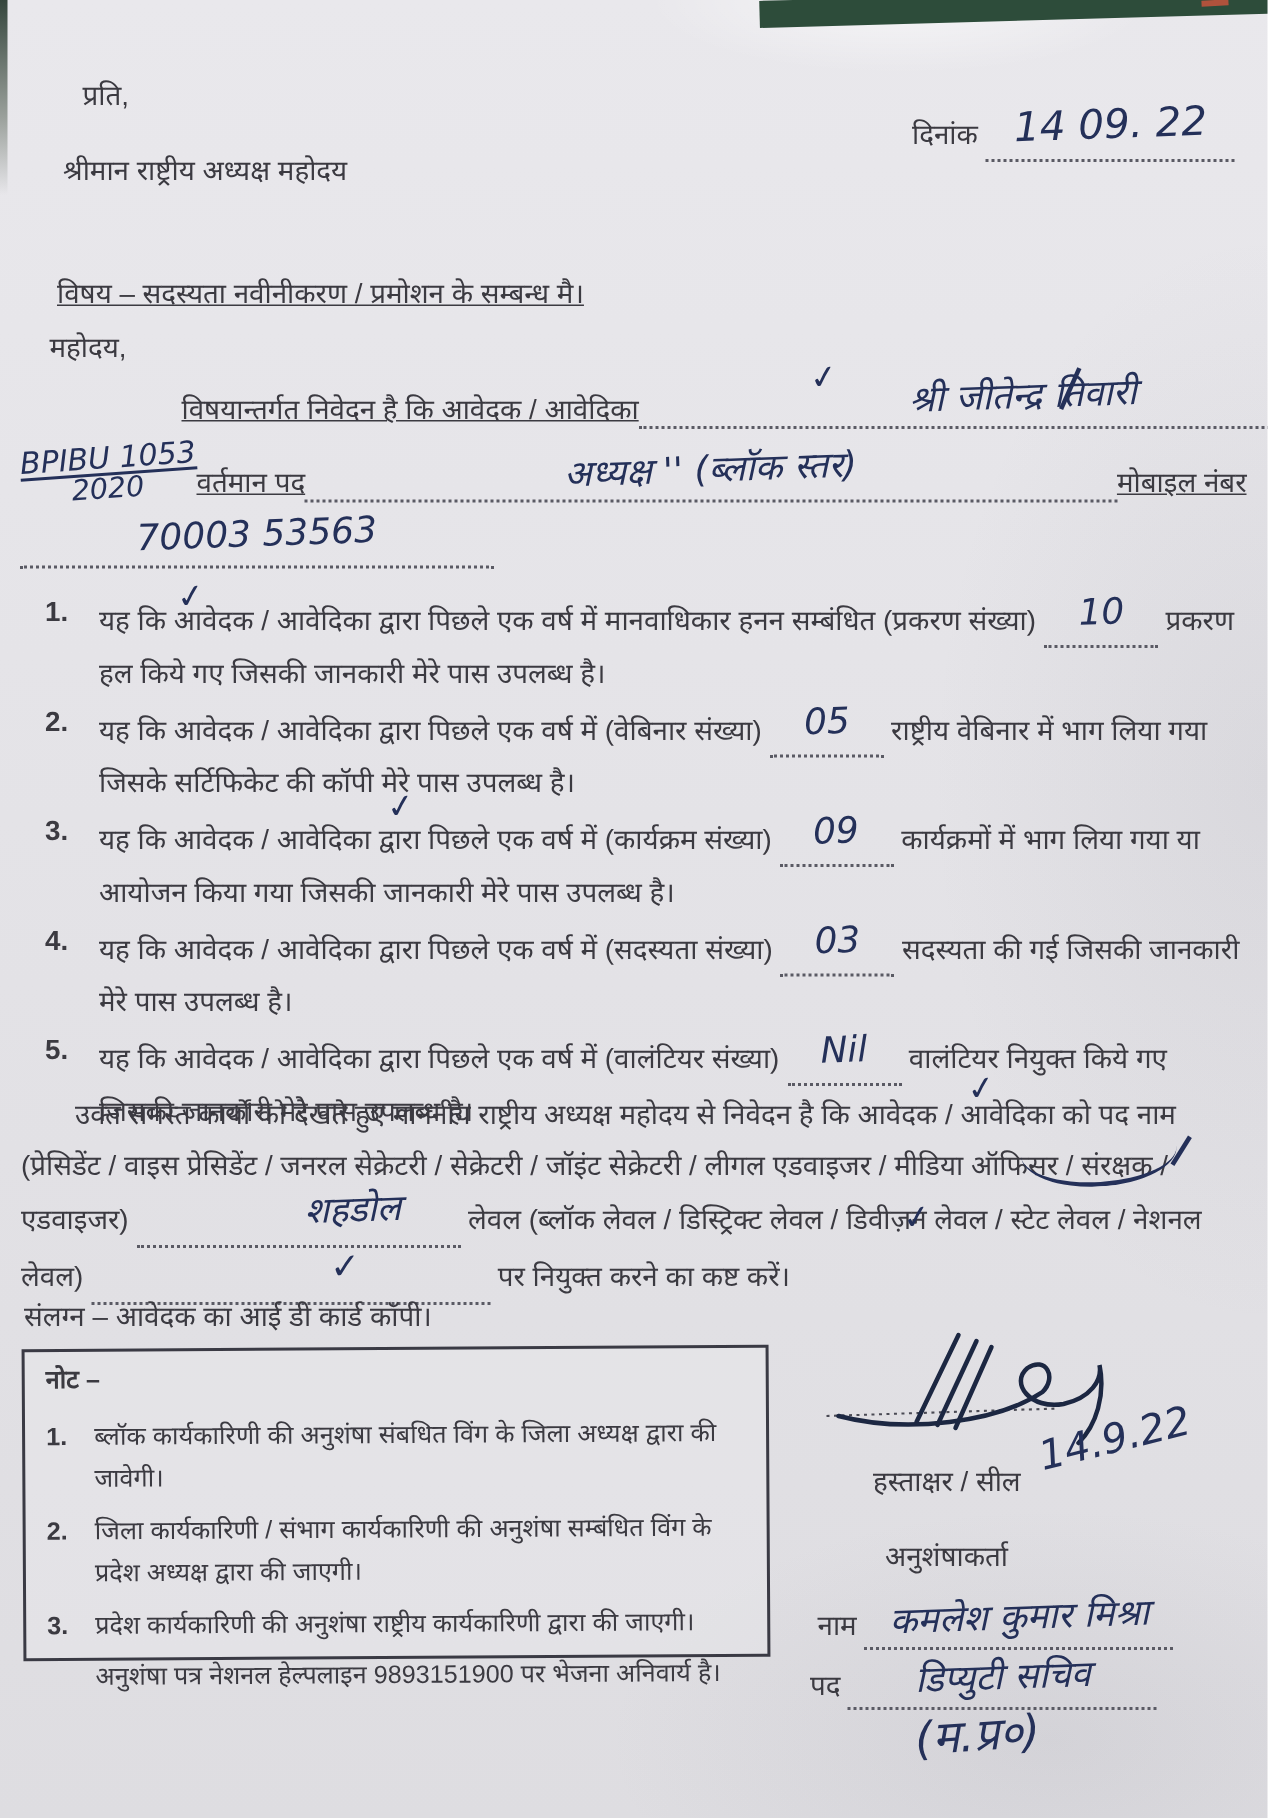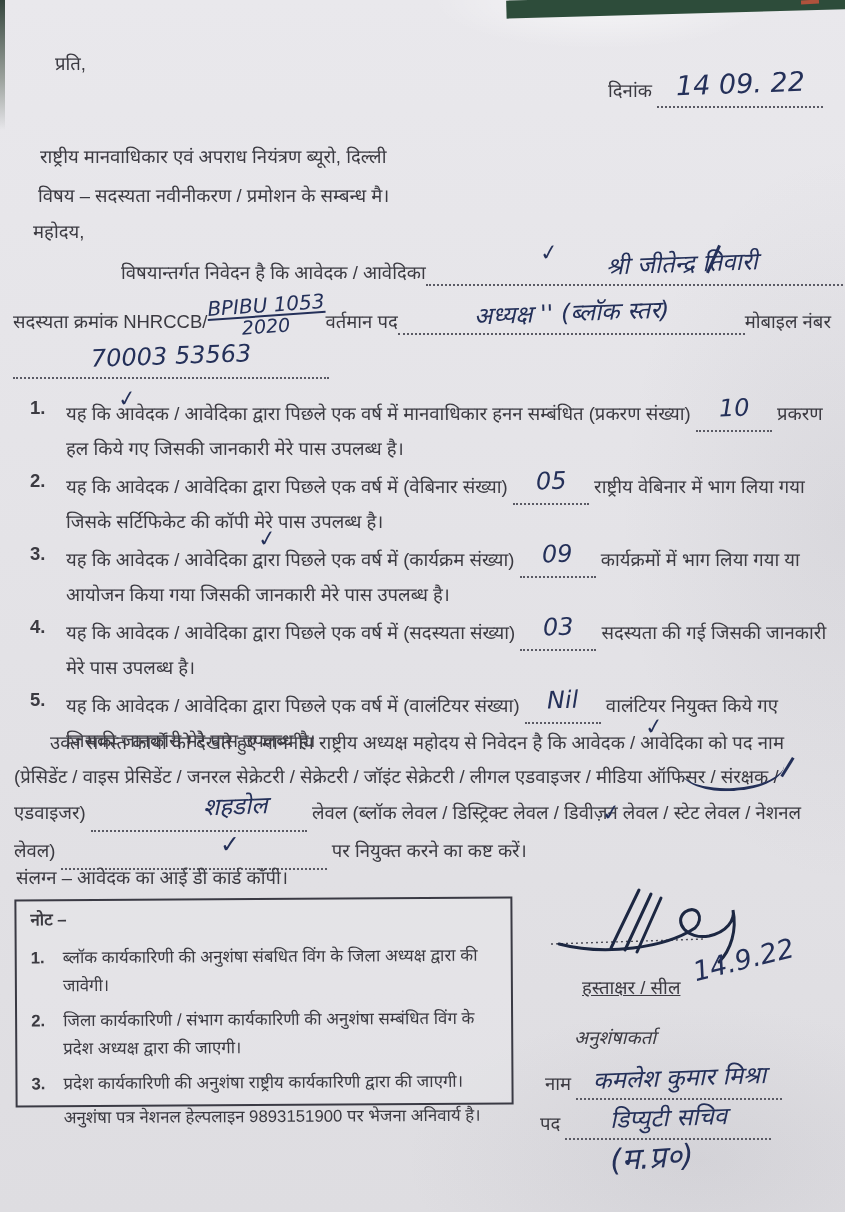--- a/index.html
+++ b/index.html
@@ -21,21 +21,21 @@
   .print{color:#3b3a41;}
   .pen{font-family:"DejaVu Sans",sans-serif;font-style:italic;color:#243059;}
   .pen-big{font-size:24px;}
   .pen-huge{font-size:27px;}
 
   
   .fill{display:inline-block;border-bottom:2px dotted #5a5a64;text-align:center;padding:0 8px;vertical-align:baseline;}
   .fill .pen{display:inline-block;position:relative;top:-4px;transform:rotate(-2deg);white-space:nowrap;}
 
   .iline{display:flex;align-items:flex-end;width:818px;margin-bottom:9px;}
-  .iline > span.print{white-space:nowrap;}
+  .iline > span.print{white-space:nowrap;text-decoration:underline;}
   .grow{flex:1;}
 
   .penfrac{display:inline-block;position:relative;width:118px;text-align:center;vertical-align:baseline;}
   .penfrac .top{display:block;border-bottom:2px solid #243059;font-size:20px;line-height:20px;transform:rotate(-4deg);}
   .penfrac .bot{display:block;font-size:19px;line-height:18px;transform:rotate(-4deg);}
 
   .items{position:absolute;left:30px;top:396px;width:800px;}
   .item{display:flex;margin-bottom:4px;}
   .item .num{flex:none;width:36px;font-weight:bold;}
   .item .itext{flex:1;line-height:33px;}
@@ -49,73 +49,72 @@
 
   .notebox{position:absolute;left:15px;top:898px;width:498px;height:208px;border:2.5px solid #3a3a44;
     padding:8px 12px 6px 14px;box-sizing:border-box;transform:rotate(-0.35deg);font-size:16.8px;background:rgba(236,235,239,.35);}
   .notebox .ntitle{font-weight:bold;margin-bottom:12px;}
   .nitem{display:flex;margin-bottom:7px;line-height:28px;}
   .nitem .nnum{flex:none;width:32px;font-weight:bold;}
   .nfooter{padding-left:32px;line-height:26px;}
 
   .sig-area{position:absolute;left:540px;top:880px;width:300px;height:330px;}
   .sig-svg{position:absolute;left:5px;top:2px;}
-  .sig-label{position:absolute;left:42px;top:96px;text-decoration:underline;}
+  .sig-label{position:absolute;left:42px;top:96px;}
   .sig-date{position:absolute;left:152px;top:62px;transform:rotate(-14deg);}
-  .rec-label{position:absolute;left:34px;top:146px;font-style:italic;}
+  .rec-label{position:absolute;left:50px;top:146px;}
   .name-row{position:absolute;left:5px;top:186px;white-space:nowrap;}
   .post-row{position:absolute;left:0px;top:226px;white-space:nowrap;}
   .post-extra{position:absolute;left:70px;top:258px;transform:rotate(-4deg);font-size:30px;}
   .name-row .fill,.post-row .fill{min-width:190px;}
 
   
   .mark{position:absolute;color:#243059;font-family:"DejaVu Sans",sans-serif;font-weight:bold;}
   .tick{font-size:22px;transform:rotate(-8deg);}
   .slash{width:2.5px;height:30px;background:#243059;transform:rotate(24deg);}
   .officer-curve{position:absolute;left:681px;top:762px;width:104px;height:26px;border-bottom:3px solid #243059;
      border-radius:0 0 55% 55% / 0 0 90% 90%;transform:rotate(-3.5deg);}
   .officer-arrow{position:absolute;left:786px;top:756px;width:2.5px;height:22px;background:#243059;transform:rotate(32deg);}
 
   .header-to{position:absolute;left:55px;top:52px;}
   .date-row{position:absolute;left:608px;top:70px;white-space:nowrap;}
   .date-row .fill{min-width:150px;border-bottom:2px dotted #5a5a64;}
   .addr1{position:absolute;left:42px;top:102px;}
   .addr2{position:absolute;left:40px;top:145px;}
-  .subject{position:absolute;left:38px;top:184px;}
+  .subject{position:absolute;left:38px;top:184px;text-decoration:underline;}
   .greeting{position:absolute;left:33px;top:220px;}
   .intro{position:absolute;left:13px;top:252px;width:820px;}
   .indent{padding-left:108px;}
 </style>
 </head>
 <body>
 
 <div class="page">
 
   <div class="edge-top"></div>
   <div class="edge-red"></div>
   <div class="edge-left"></div>
 
   <div class="header-to print">प्रति,</div>
 
   <div class="date-row">
     <span class="print">दिनांक</span>
     <span class="fill"><span class="pen pen-huge">14 09. 22</span></span>
   </div>
 
-  <div class="addr2 print">राष्ट्रीय मानवाधिकार एवं अपराध नियंत्रण ब्यूरो, दिल्ली</div>
+  <div class="addr1 print">श्रीमान राष्ट्रीय अध्यक्ष महोदय</div>
   <div class="subject print">विषय – सदस्यता नवीनीकरण / प्रमोशन के सम्बन्ध मै।</div>
   <div class="greeting print">महोदय,</div>
 
   <div class="intro">
     <div class="iline indent">
       <span class="print">विषयान्तर्गत निवेदन है कि आवेदक / आवेदिका</span>
       <span class="fill grow"><span class="pen pen-big">श्री जीतेन्द्र तिवारी</span></span>
     </div>
     <div class="iline">
-      <span class="print">सदस्यता क्रमांक NHRCCB/</span>
       <span class="penfrac">
         <span class="pen top">BPIBU 1053</span>
         <span class="pen bot">2020</span>
       </span>
       <span class="print">वर्तमान पद</span>
       <span class="fill grow"><span class="pen pen-big">अध्यक्ष '' (ब्लॉक स्तर)</span></span>
       <span class="print">मोबाइल नंबर</span>
     </div>
     <div class="iline">
       <span class="fill" style="min-width:300px"><span class="pen pen-big">70003 53563</span></span>

